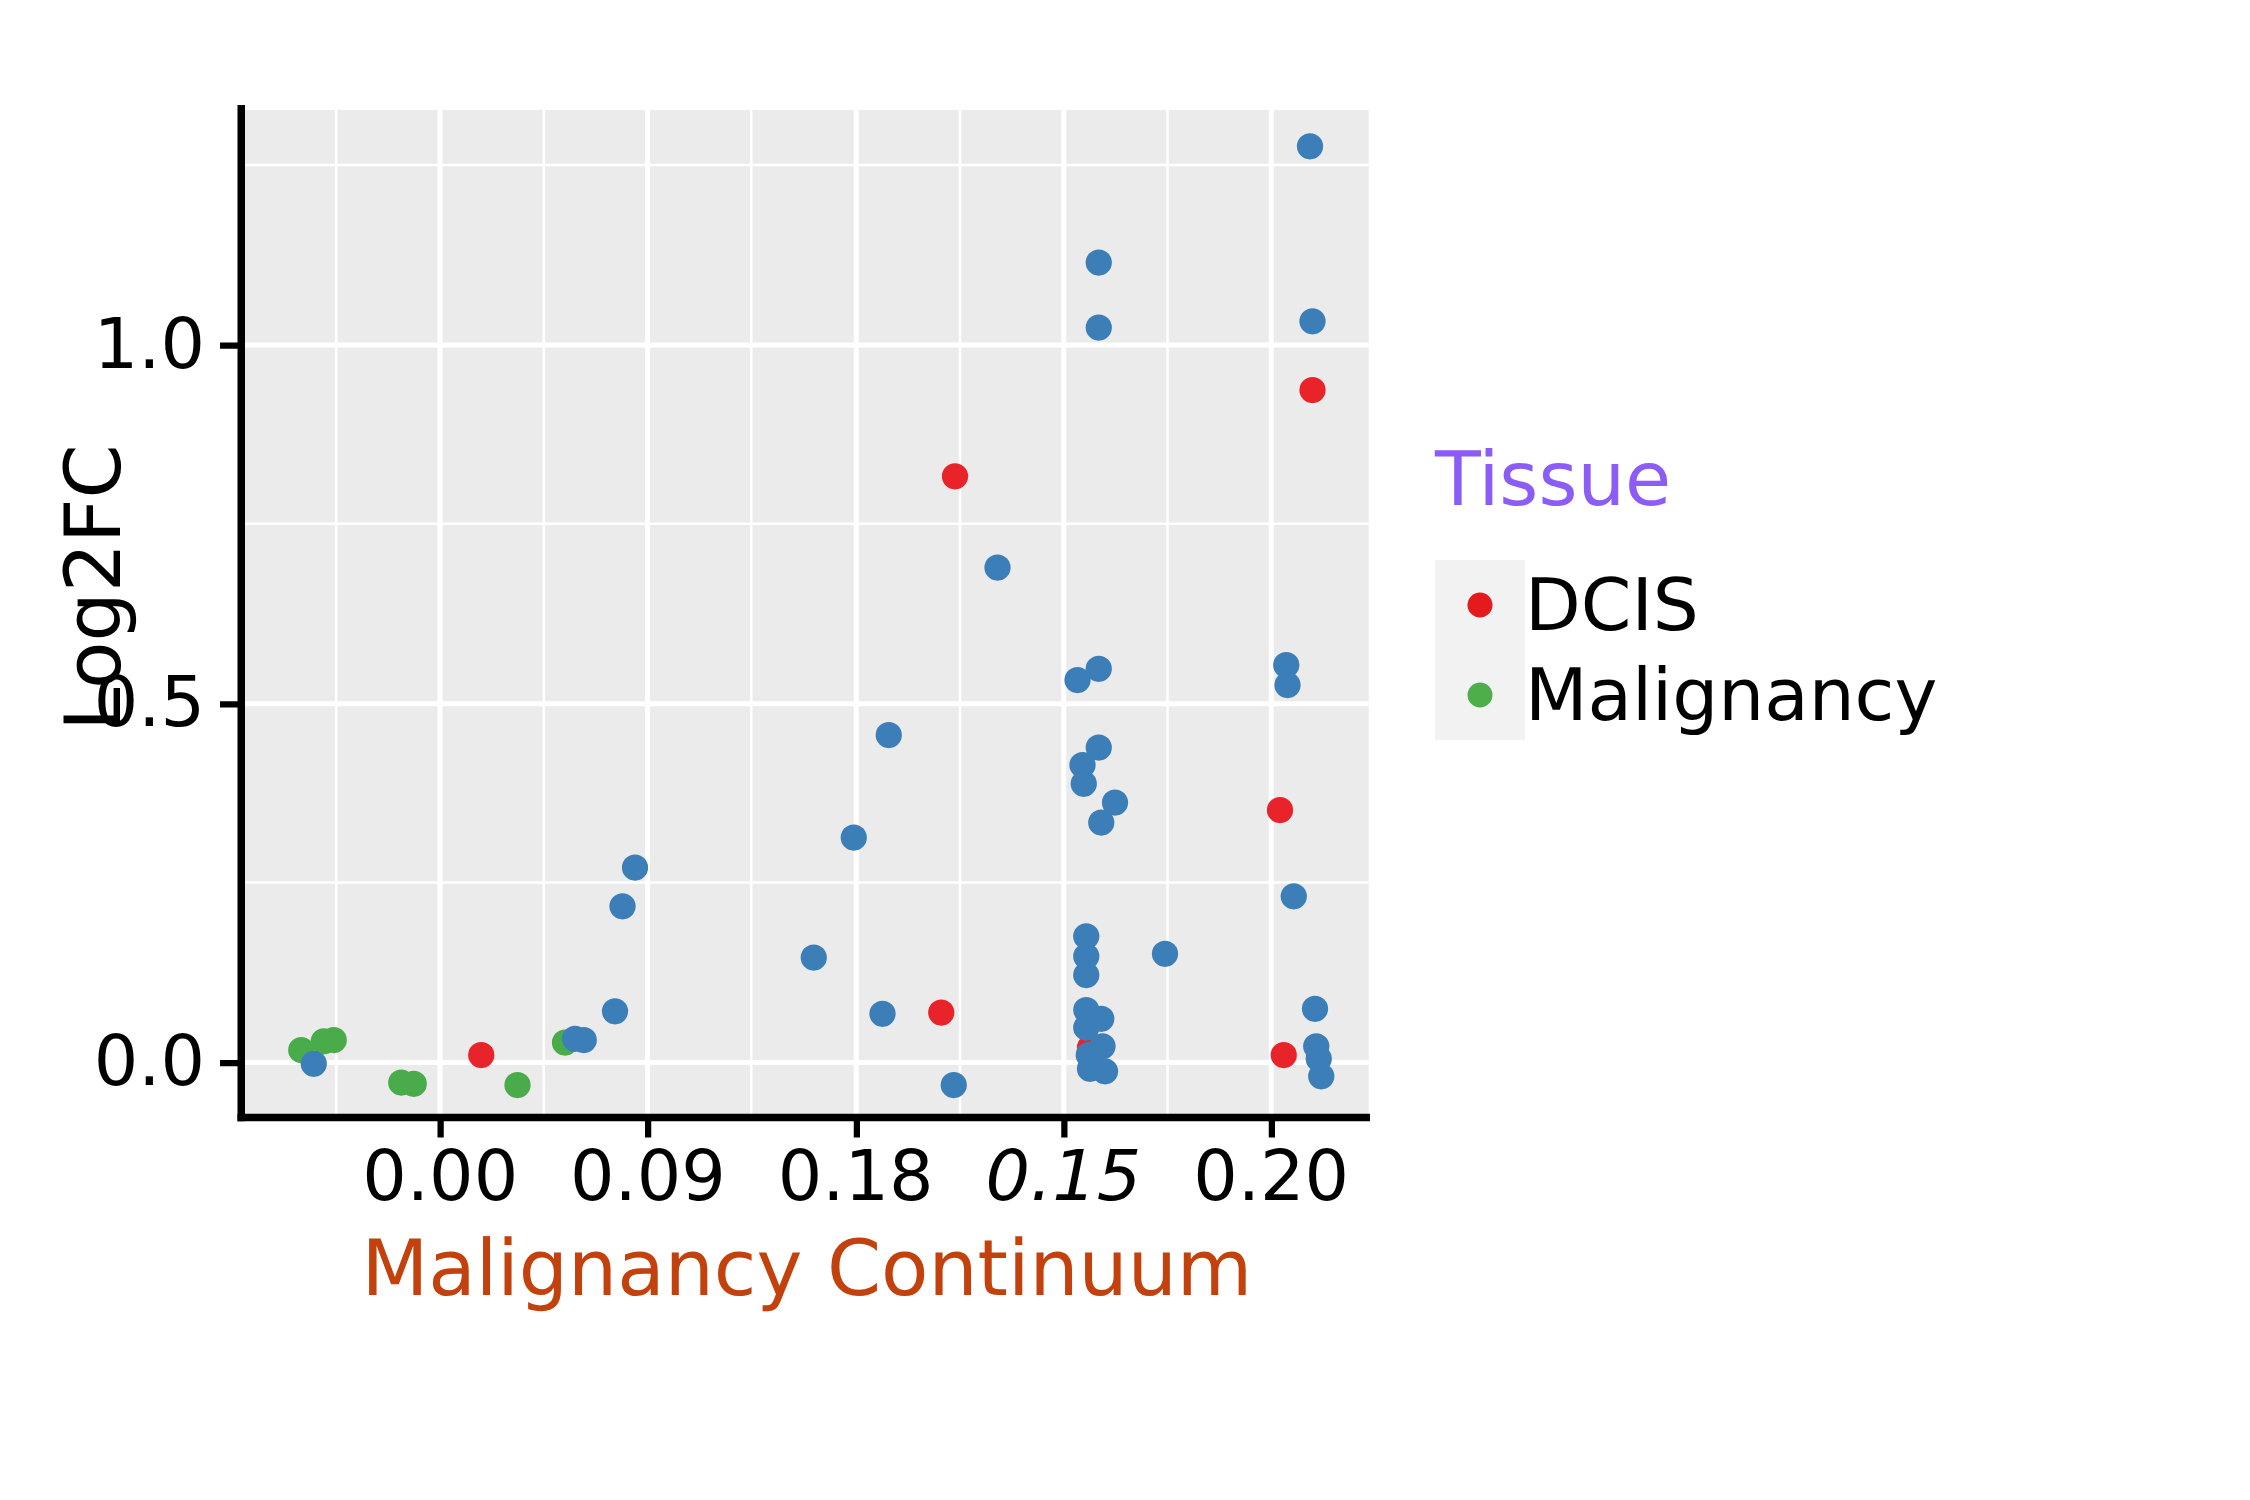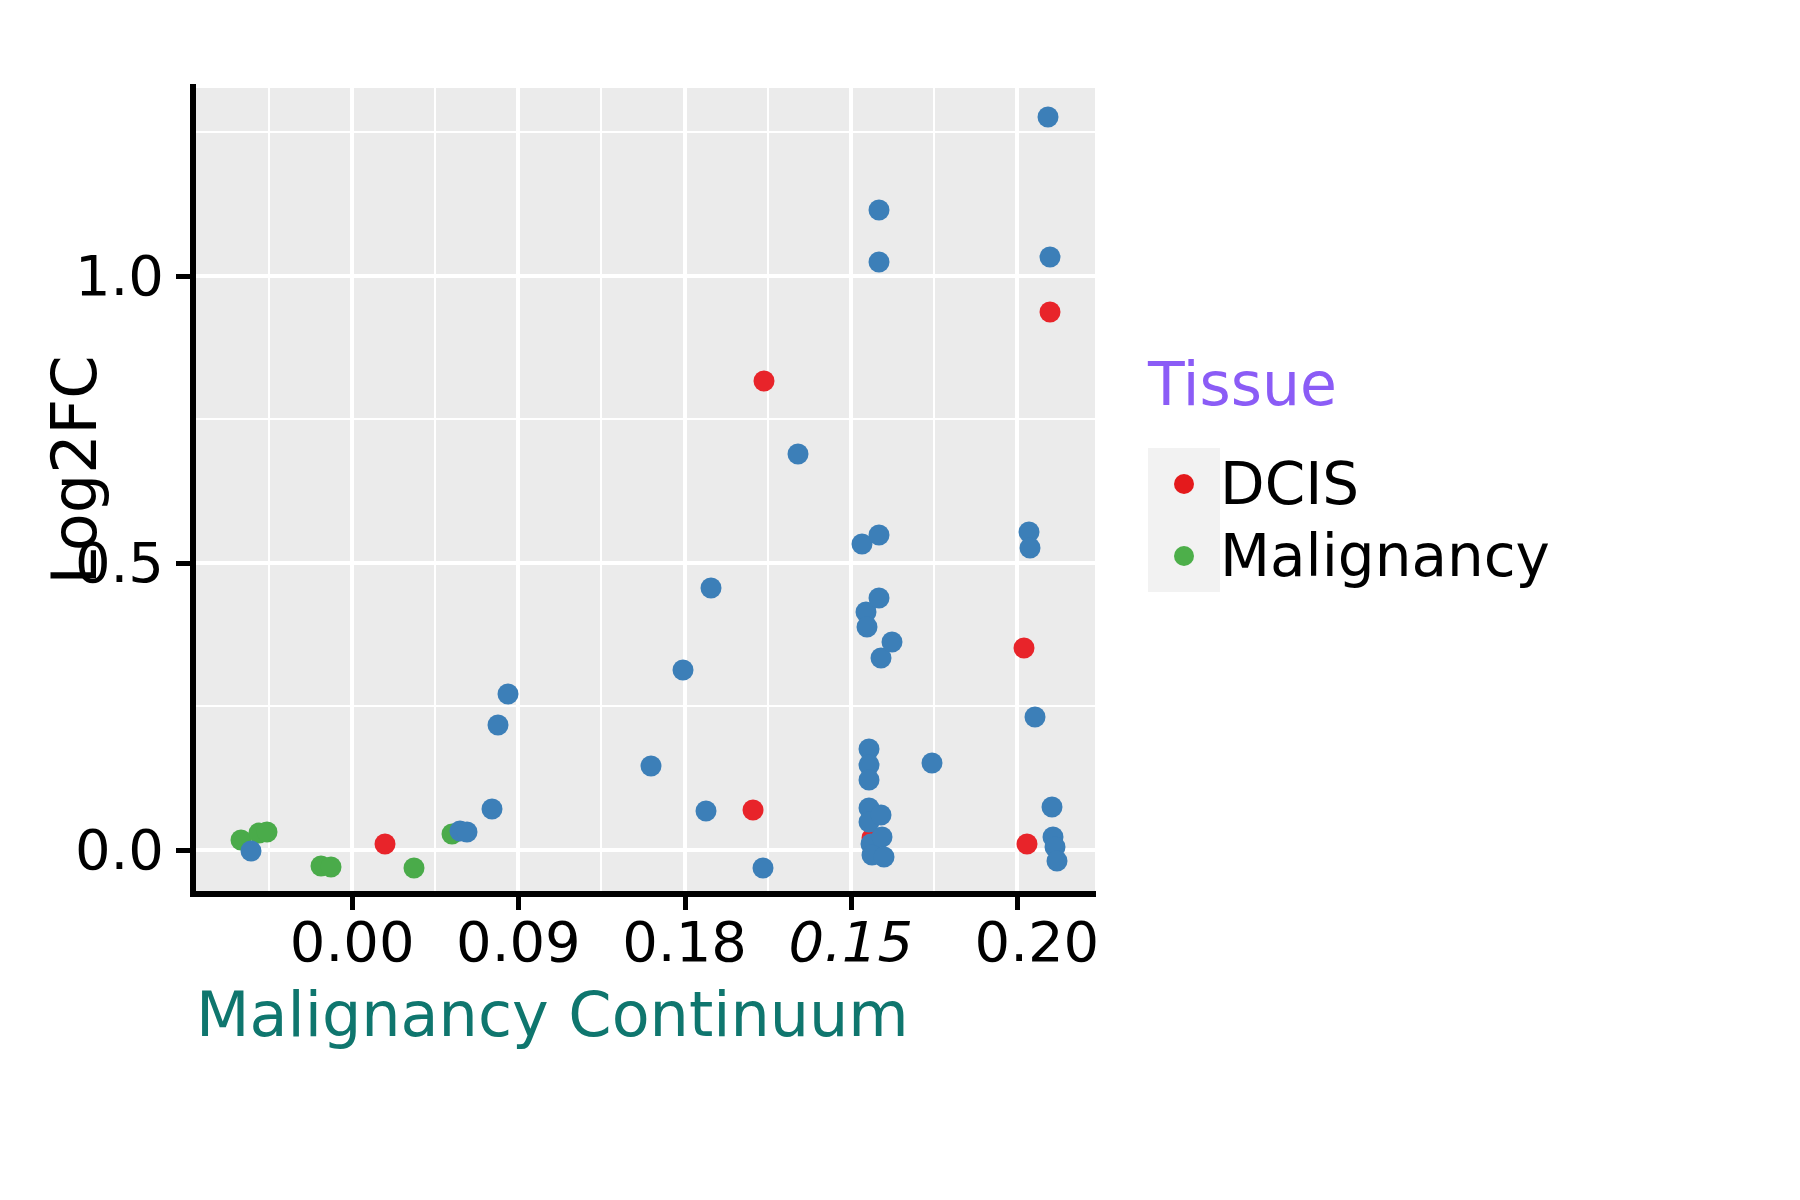--- a/index.html
+++ b/index.html
@@ -130,23 +130,24 @@
     white-space: nowrap;
     transform: translateX(-50%);
   }
 
   
   #axis-title-x {
     position: absolute;
     left: 196px;
     top: 980px;
     width: 899px;
+    text-align: center;
     font-size: 62px;
     line-height: 70px;
-    color: #0f766e;
+    color: #c2410c;
     white-space: nowrap;
   }
   #axis-title-y {
     position: absolute;
     left: -175px;
     top: 435px;
     width: 500px;
     text-align: center;
     font-size: 62px;
     line-height: 70px;
@@ -297,21 +298,21 @@
   <div id="x-ticks">
       <div class="tick-x" style="left: 350.203px;"></div>
       <div class="xlab" style="left: 352.203px;">0.00</div>
       <div class="tick-x" style="left: 516.377px;"></div>
       <div class="xlab" style="left: 518.377px;">0.09</div>
       <div class="tick-x" style="left: 682.551px;"></div>
       <div class="xlab" style="left: 684.551px;">0.18</div>
       <div class="tick-x" style="left: 848.725px;"></div>
       <div class="xlab" style="left: 850.725px; font-style: italic;">0.15</div>
       <div class="tick-x" style="left: 1014.9px;"></div>
-      <div class="xlab" style="left: 1016.9px; margin-left: 20px;">0.20</div>
+      <div class="xlab" style="left: 1016.9px;">0.20</div>
     </div>
 
   <div id="axis-title-x">Malignancy Continuum</div>
   <div id="axis-title-y">Log2FC</div>
 
   <div id="legend">
     <div id="legend-title">Tissue</div>
     <div id="legend-rows">
         <div class="legend-row">
           <div class="legend-key">

